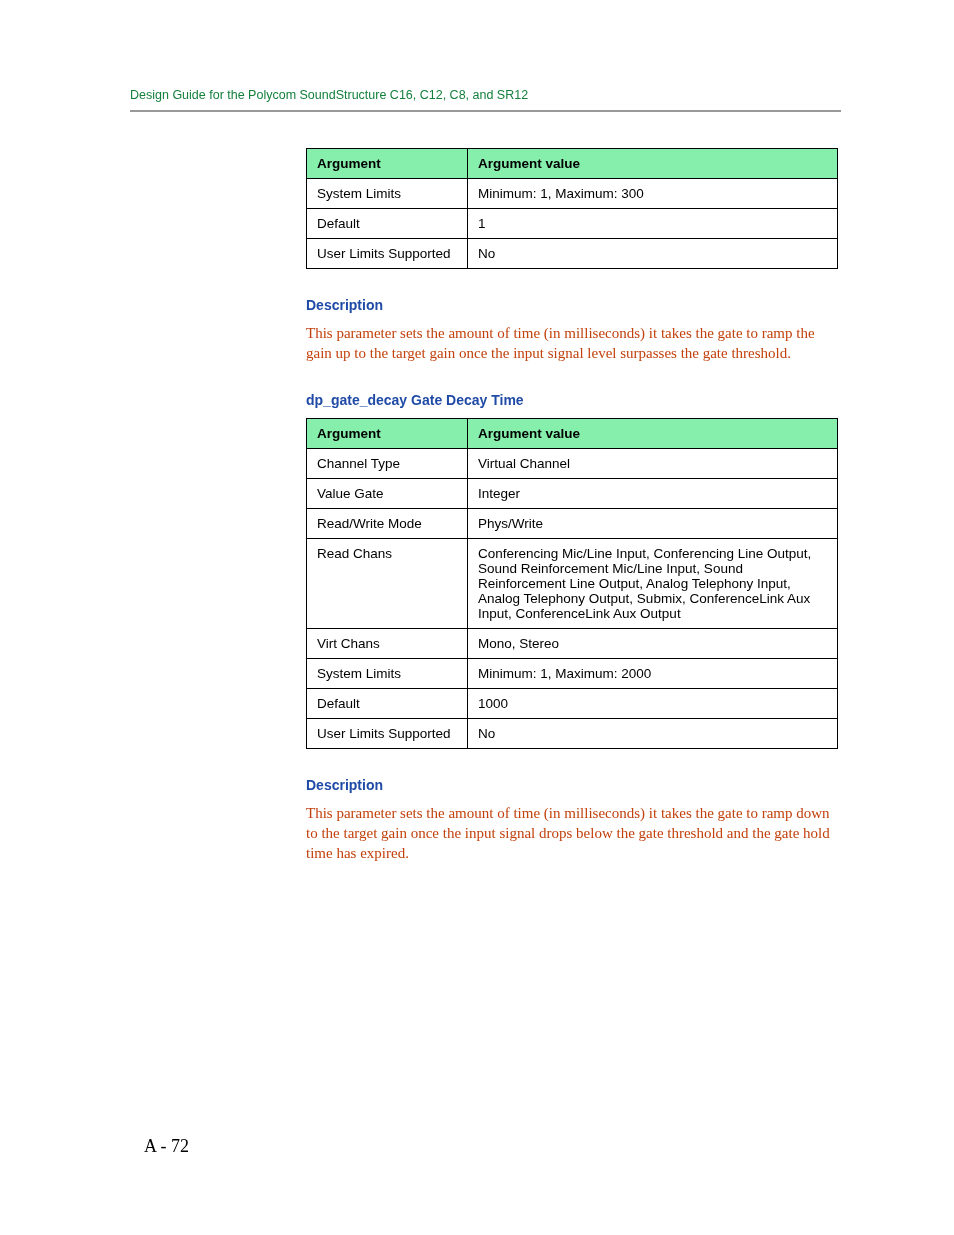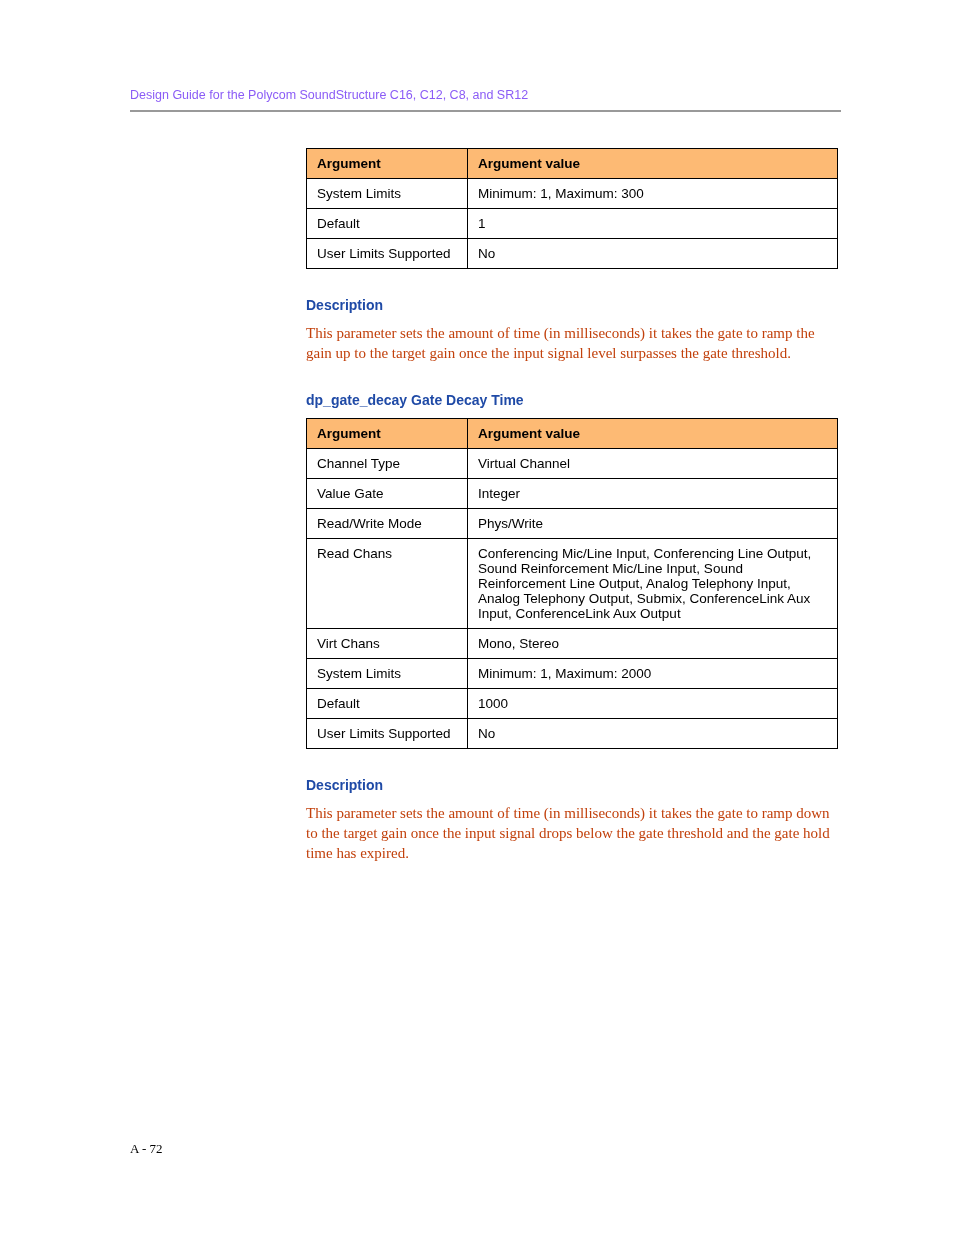--- a/index.html
+++ b/index.html
@@ -11,21 +11,21 @@
   }
   .page {
     width: 954px;
     height: 1235px;
     position: relative;
     box-sizing: border-box;
     padding: 88px 113px 0 130px;
   }
   .running-head {
     font-size: 12.5px;
-    color: #8b5cf6;
+    color: #15803d;
     margin-bottom: 8px;
     font-family: Arial, Helvetica, sans-serif;
   }
   .head-rule {
     border: none;
     border-top: 2px solid #999;
     margin: 0 0 36px 0;
   }
   .content {
     margin-left: 176px;
@@ -38,21 +38,21 @@
   }
   table.param th, table.param td {
     border: 1px solid #000;
     text-align: left;
     vertical-align: top;
     font-size: 13.5px;
     padding: 7px 10px;
     font-family: Arial, Helvetica, sans-serif;
   }
   table.param th {
-    background: #fdba74;
+    background: #86efac;
     font-weight: bold;
   }
   table.param .argcol {
     width: 140px;
   }
   .section-label {
     font-family: Arial, Helvetica, sans-serif;
     font-weight: bold;
     font-size: 14px;
     color: #1f4aa6;
@@ -60,24 +60,24 @@
   }
   .body-text {
     font-family: Georgia, 'Times New Roman', serif;
     font-size: 15px;
     line-height: 1.35;
     color: #c2410c;
     margin: 0 0 28px 0;
   }
   .page-num {
     position: absolute;
-    left: 130px;
+    left: 144px;
     bottom: 78px;
     font-family: Georgia, 'Times New Roman', serif;
-    font-size: 13px;
+    font-size: 18px;
   }
 </style>
 </head>
 <body>
 
 <div class="page">
 
   <div class="running-head">Design Guide for the Polycom SoundStructure C16, C12, C8, and SR12</div>
   <hr class="head-rule">
 

